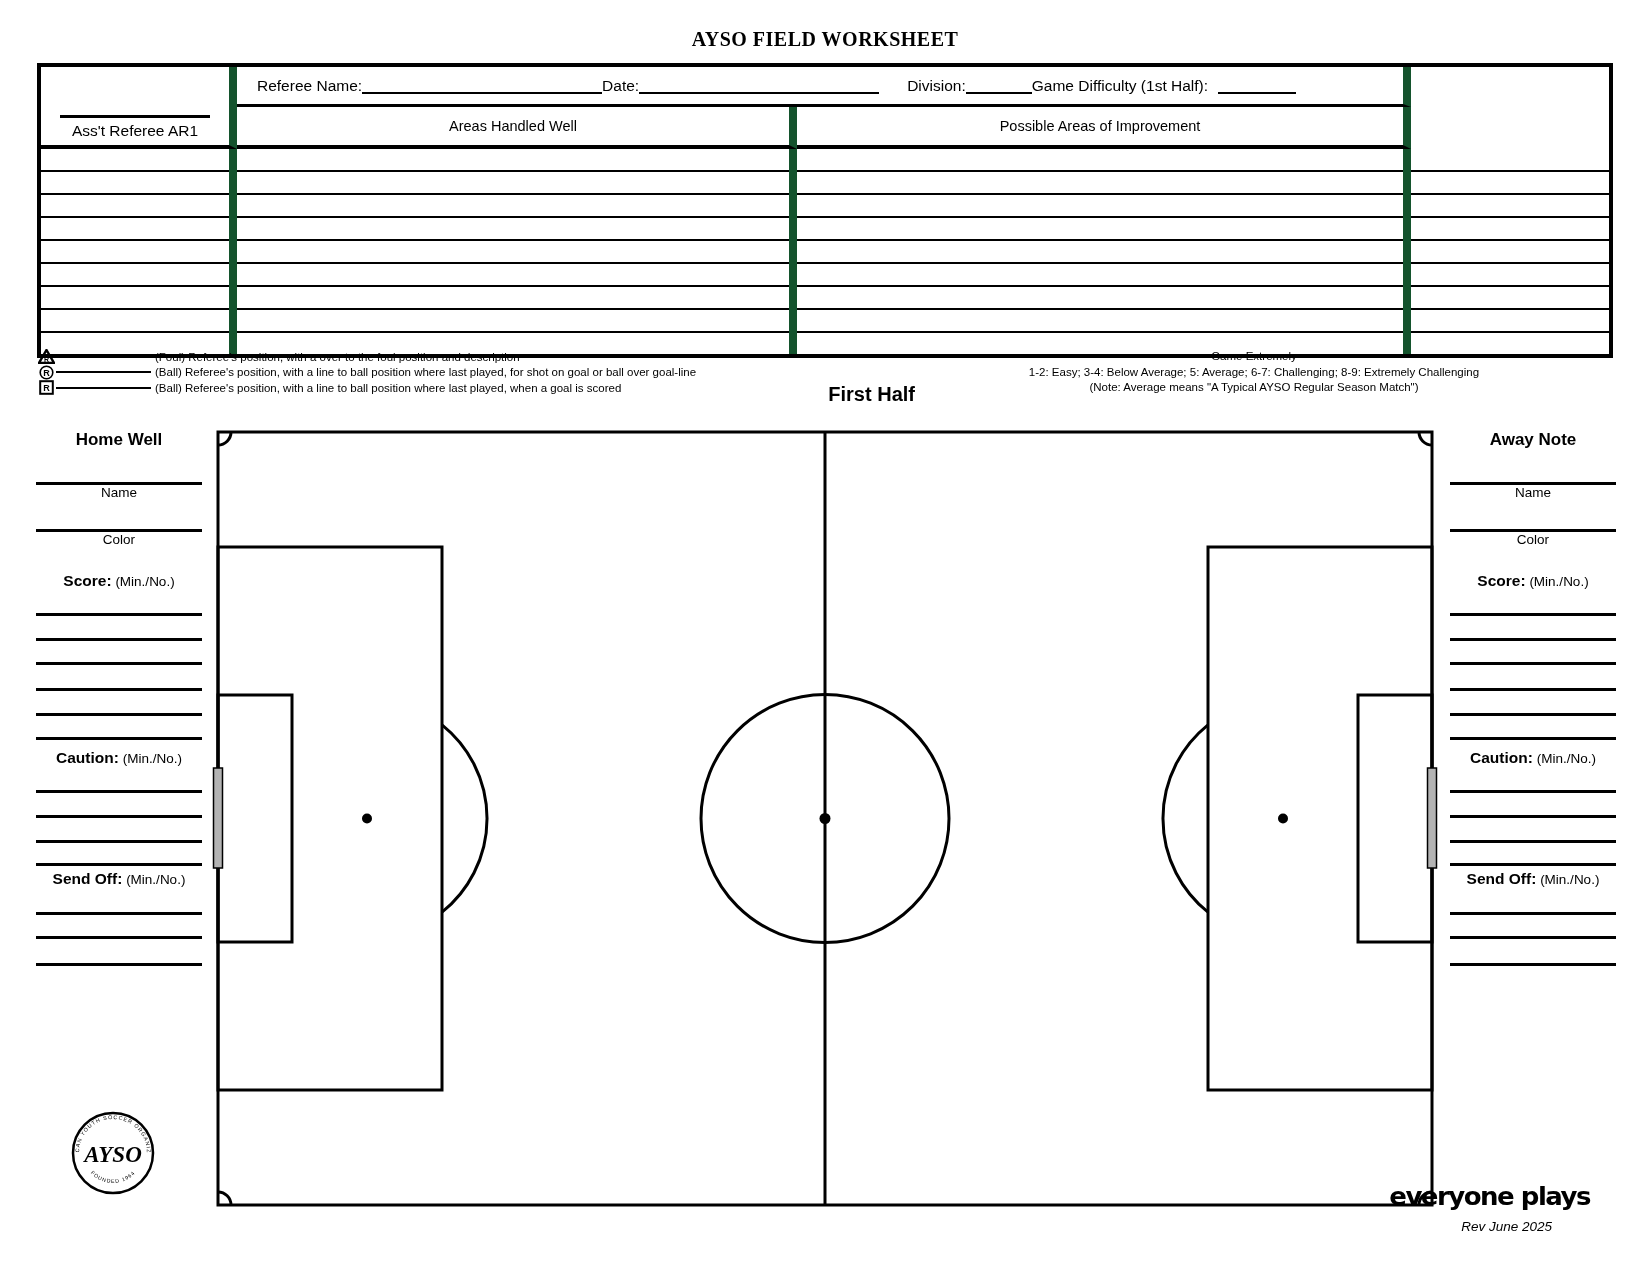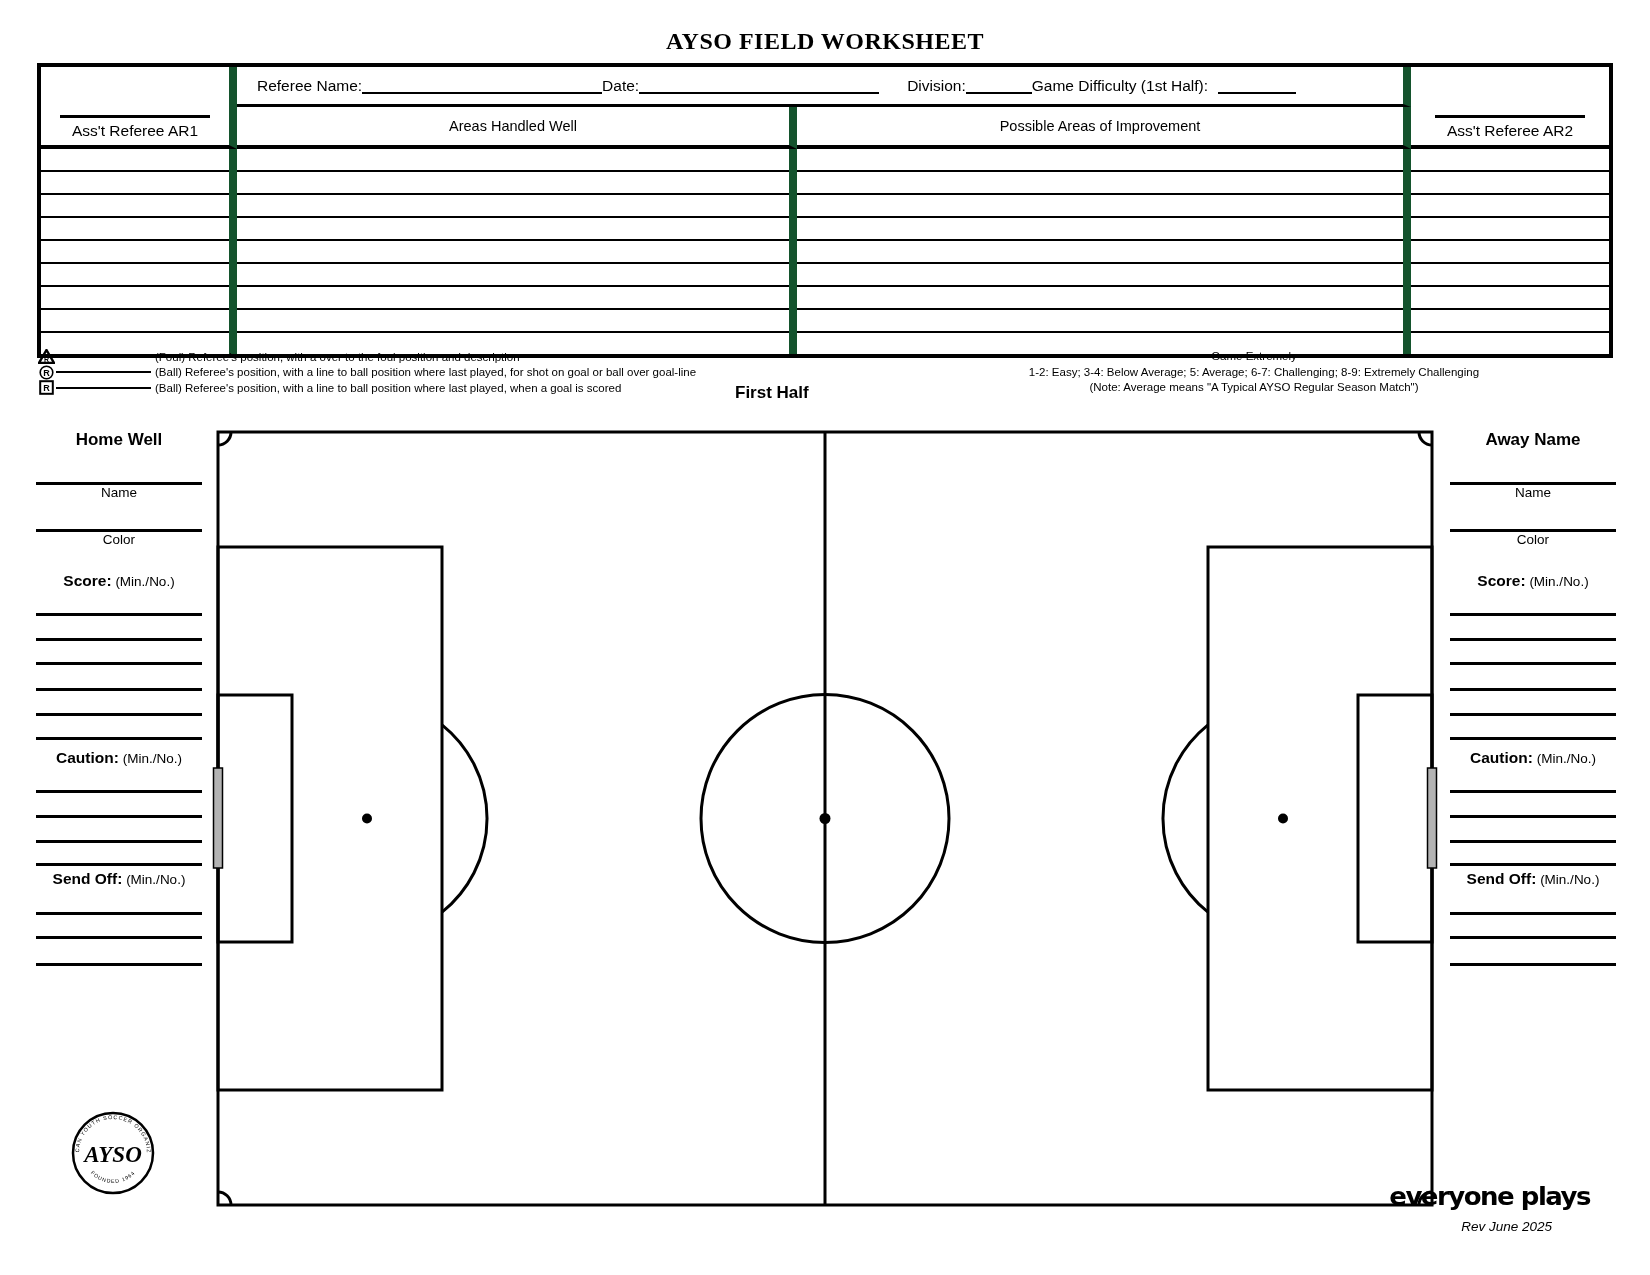--- a/index.html
+++ b/index.html
@@ -2,21 +2,21 @@
 <html><head>
 <meta charset="utf-8">
 <style>
   html,body{margin:0;padding:0;background:#fff;}
   #page{position:relative;width:1650px;height:1275px;background:#fff;overflow:hidden;
         font-family:"Liberation Sans",sans-serif;color:#000;}
   .abs{position:absolute;}
 
   
   #title{left:0;right:0;top:28px;text-align:center;
-         font-family:"Liberation Serif",serif;font-weight:bold;font-size:24px;letter-spacing:.5px;}
+         font-family:"Liberation Serif",serif;font-weight:bold;font-size:20px;letter-spacing:.5px;}
 
   
   #tbl{left:37px;top:63px;width:1576px;height:295px;border:4px solid #000;box-sizing:border-box;
        display:grid;grid-template-columns:196px 560px 614px 1fr;grid-template-rows:40px 42px repeat(9,1fr);}
   #tbl .cell{box-sizing:border-box;}
   .bR{border-right:8px solid #14532d;}
   .bB{border-bottom:4px solid #000;}
   #ar1,#ar2{grid-row:1/3;display:flex;flex-direction:column;align-items:center;justify-content:flex-end;padding-bottom:5px;font-size:15.5px;}
   #ar1{grid-column:1;text-align:center;}
   #ar2{grid-column:4;}
@@ -34,21 +34,21 @@
   
   #legend{left:37px;top:349px;width:800px;font-size:11.5px;}
   .leg-row{display:flex;align-items:center;height:15.5px;}
   .leg-sym{width:19px;display:flex;justify-content:center;}
   .leg-line{width:95px;border-bottom:2px solid #000;height:0;margin-right:4px;}
   .leg-text{white-space:nowrap;}
 
   
   #difficulty{left:895px;top:349px;width:718px;text-align:center;font-size:11.5px;line-height:15.5px;}
 
-  #first-half{left:735px;top:383px;width:180px;text-align:left;font-weight:bold;font-size:17px;}
+  #first-half{left:735px;top:383px;width:180px;text-align:right;font-weight:bold;font-size:20px;}
 
   
   .team{width:166px;font-size:13.5px;}
   #home-team{left:36px;top:420px;}
   #away-team{left:1450px;top:420px;}
   .team .t-el{position:absolute;left:0;width:166px;text-align:center;}
   .t-title{font-weight:bold;font-size:17px;}
   .t-line{border-bottom:3px solid #000;height:0;}
   .t-label-bold{font-weight:bold;font-size:15.5px;margin-top:45px;}
   .t-minno{font-size:13.5px;font-weight:normal;}
@@ -82,24 +82,20 @@
       <span>Division:</span>
       <span class="u" style="width:66px;"></span>
       <span>Game Difficulty (1st  Half):</span>
       <span style="width:10px;"></span>
       <span class="u" style="width:78px;"></span>
     </div>
 
     <div id="ahw" class="cell bR bB areas-hdr">Areas Handled Well</div>
     <div id="pai" class="cell bR bB areas-hdr">Possible Areas of Improvement</div>
 
-    <div id="ar2" class="cell bB">
-      <div class="ar-line"></div>
-      <div>Ass't Referee AR2</div>
-    </div>
 
     <div class="bodycol bR" style="grid-column:1;">
       <div class="brow"></div>
         <div class="brow"></div>
         <div class="brow"></div>
         <div class="brow"></div>
         <div class="brow"></div>
         <div class="brow"></div>
         <div class="brow"></div>
         <div class="brow"></div>
@@ -226,21 +222,21 @@
     <div class="t-el t-line" style="top:395px;"></div>
     <div class="t-el t-line" style="top:420px;"></div>
     <div class="t-el t-line" style="top:443px;"></div>
     <div class="t-el" style="top:450px;"><span class="t-label-bold">Send Off:</span> <span class="t-minno">(Min./No.)</span></div>
     <div class="t-el t-line" style="top:492px;"></div>
     <div class="t-el t-line" style="top:516px;"></div>
     <div class="t-el t-line" style="top:543px;"></div>
   </div>
 
   <div id="away-team" class="abs team" style="height:560px;">
-    <div class="t-el t-title" style="top:10px;">Away Name</div>
+    <div class="t-el t-title" style="top:10px;">Away Note</div>
     <div class="t-el t-line" style="top:62px;"></div>
     <div class="t-el" style="top:65px;">Name</div>
     <div class="t-el t-line" style="top:109px;"></div>
     <div class="t-el" style="top:112px;">Color</div>
     <div class="t-el" style="top:152px;"><span class="t-label-bold">Score:</span> <span class="t-minno">(Min./No.)</span></div>
     <div class="t-el t-line" style="top:193px;"></div>
     <div class="t-el t-line" style="top:218px;"></div>
     <div class="t-el t-line" style="top:242px;"></div>
     <div class="t-el t-line" style="top:268px;"></div>
     <div class="t-el t-line" style="top:293px;"></div>

